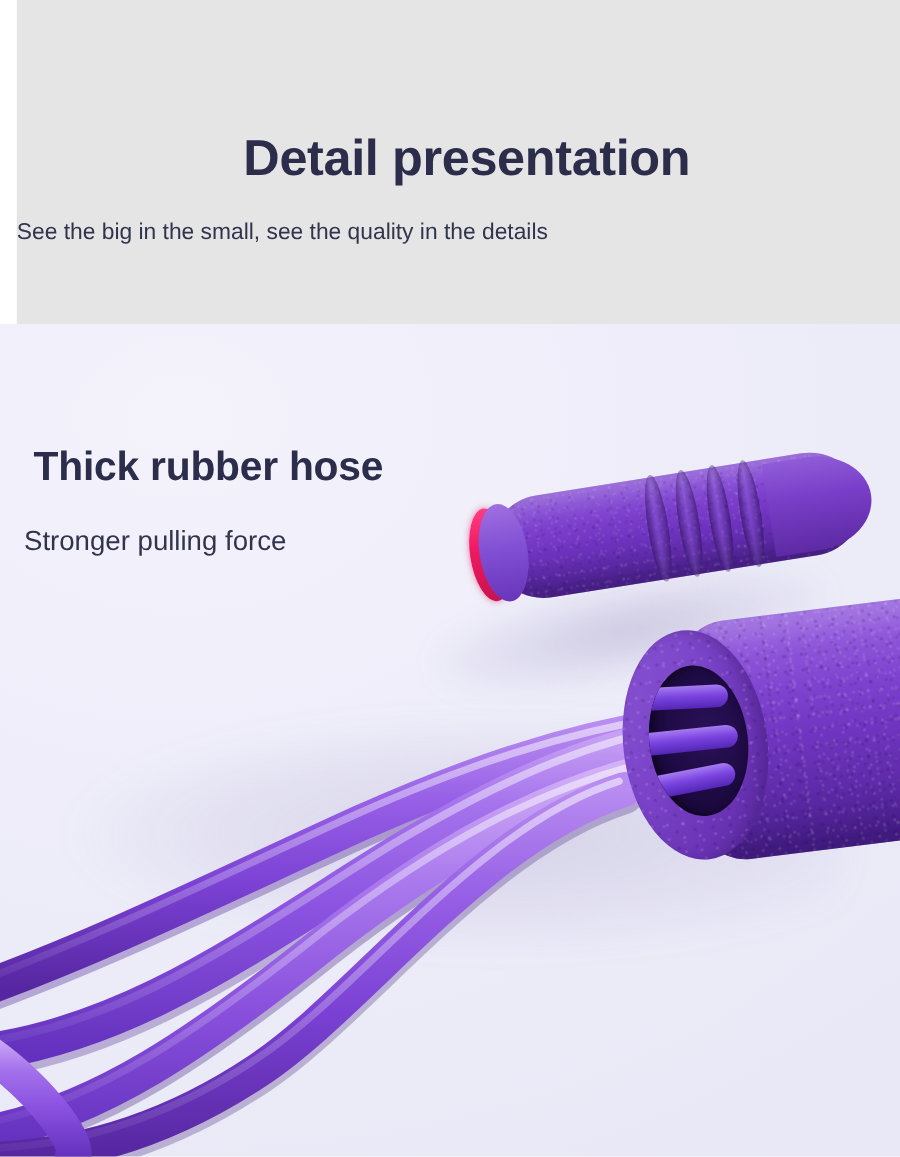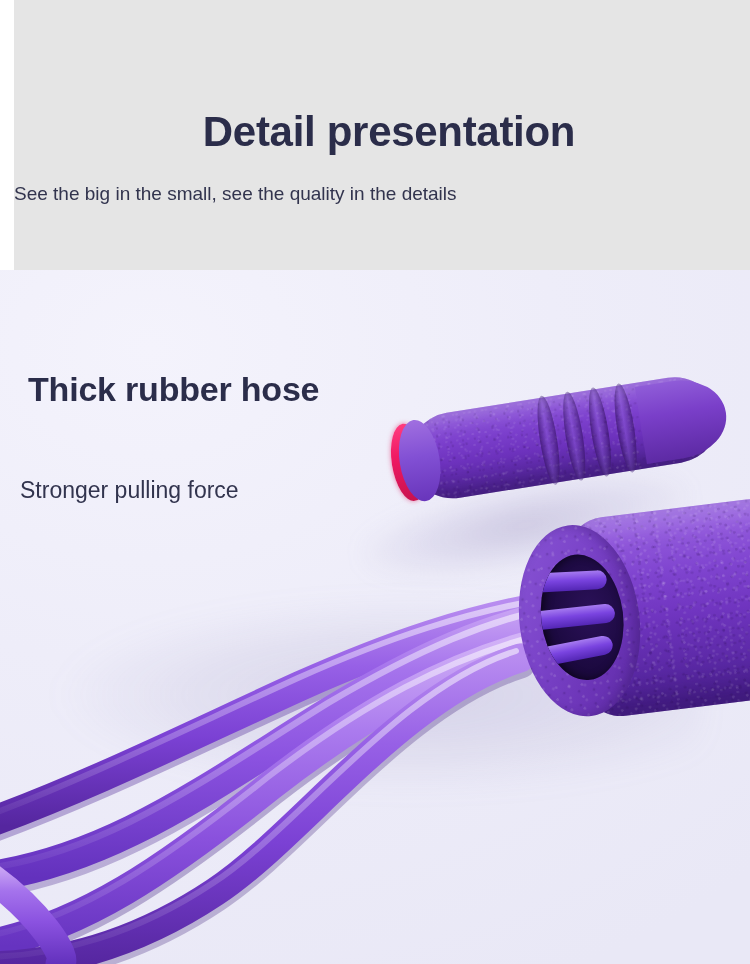--- a/index.html
+++ b/index.html
@@ -247,21 +247,21 @@
     white-space: nowrap;
   }
   .photo-lines {
     position: absolute;
     left: 20px; top: 165px;
     font-size: 23px;
     font-weight: normal;
     color: #32344e;
     line-height: 1.38;
   }
-  .photo-lines div { white-space: nowrap; margin-top: 40px; }
+  .photo-lines div { white-space: nowrap; }
 </style>
 </head>
 <body>
 
 <div id="page">
 
   <div class="header-band">
     <div class="header-title">Detail presentation</div>
     <div class="header-subtitle">See the big in the small, see the quality in the details</div>
   </div>

